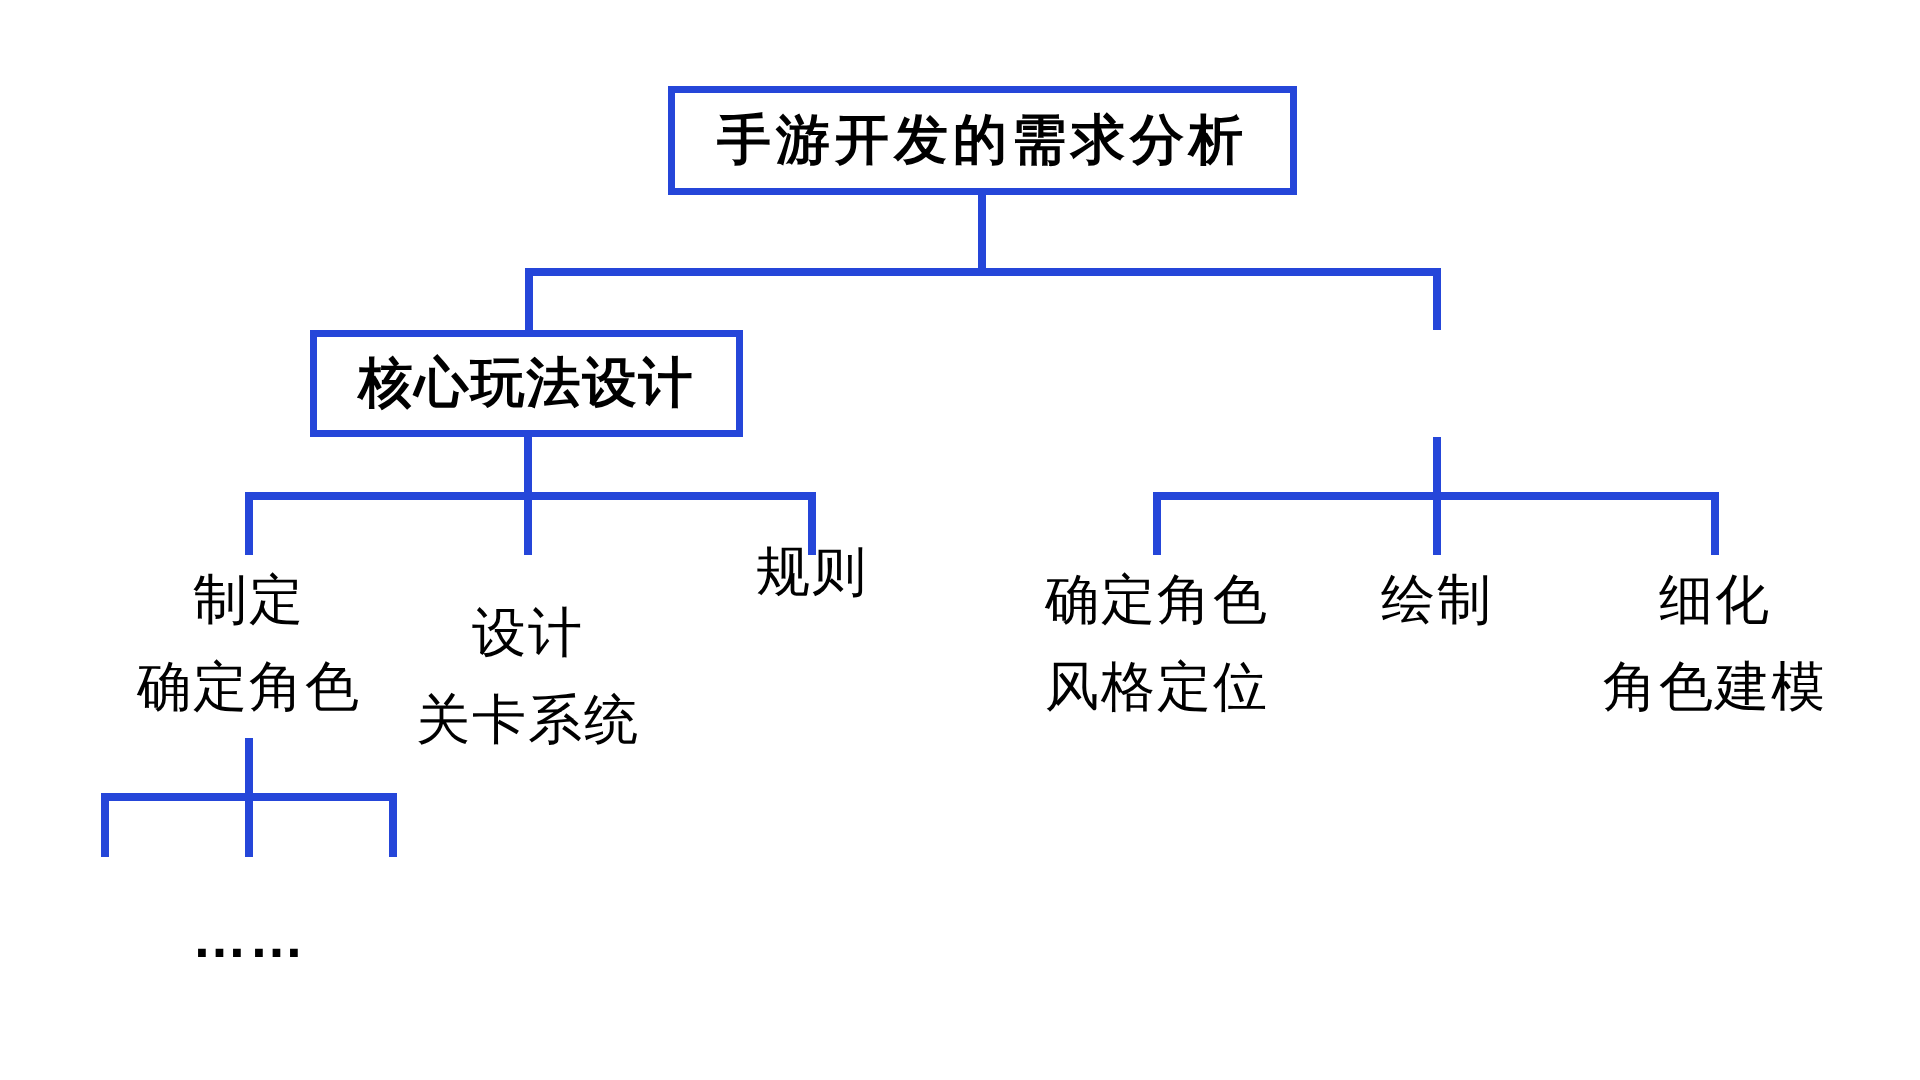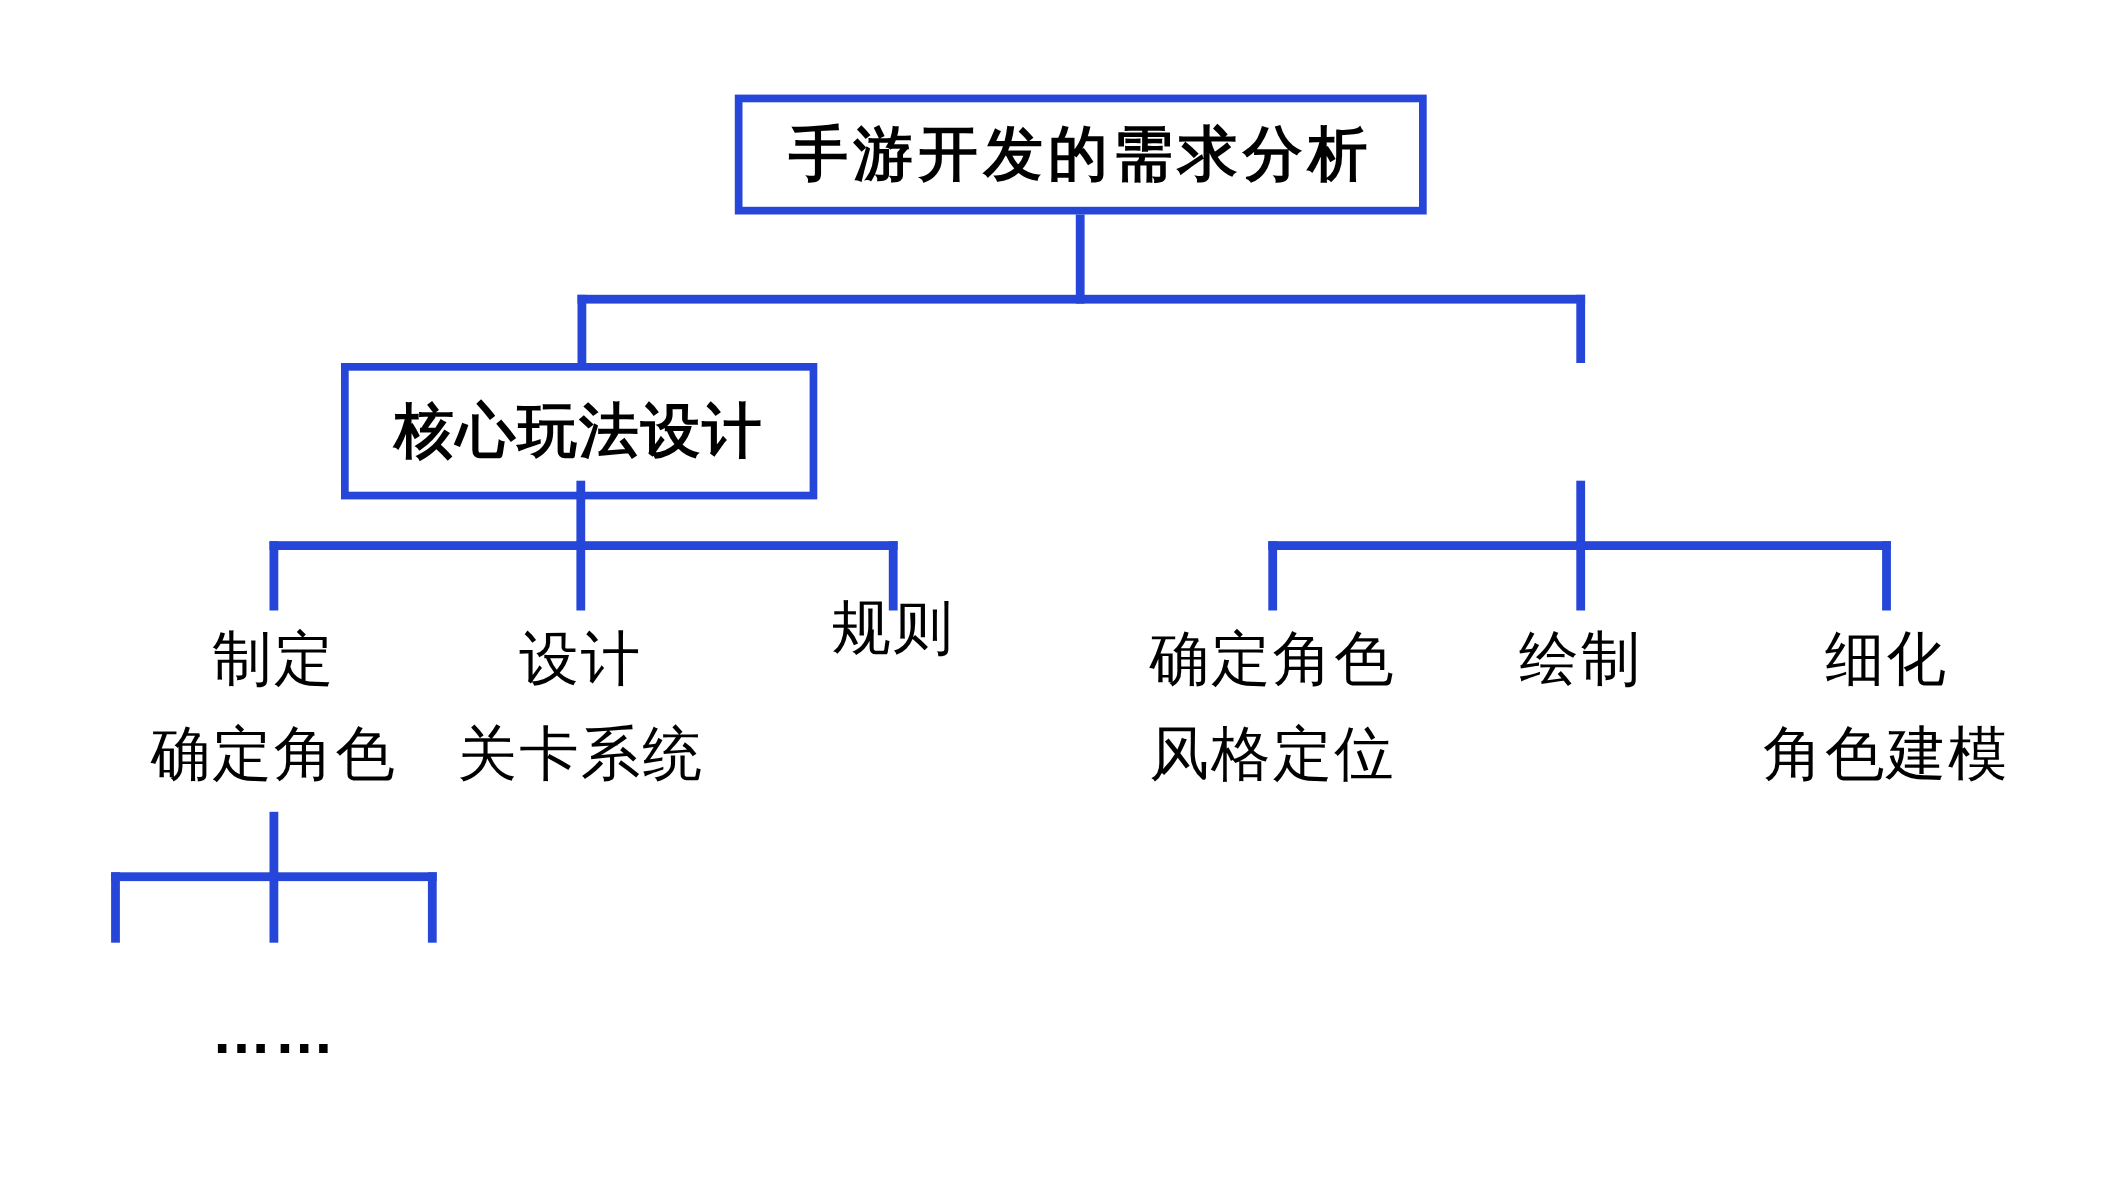--- a/index.html
+++ b/index.html
@@ -53,21 +53,21 @@
 </style>
 </head>
 <body>
 
 <div class="canvas">
 
   <div class="node root" style="left:668px;top:86px;width:629px;height:109px;">
     <span>手游开发的需求分析</span>
   </div>
 
-  <div class="node" style="left:310px;top:330px;width:433px;height:124px;">
+  <div class="node" style="left:310px;top:330px;width:433px;height:107px;">
     <span>核心玩法设计</span>
   </div>
 
 
   <div class="cline" style="left:978px;top:195px;width:8px;height:81px;"></div>
   <div class="cline" style="left:525px;top:268px;width:916px;height:8px;"></div>
   <div class="cline" style="left:525px;top:268px;width:8px;height:62px;"></div>
   <div class="cline" style="left:1433px;top:268px;width:8px;height:62px;"></div>
 
   <div class="cline" style="left:524px;top:437px;width:8px;height:63px;"></div>
@@ -79,21 +79,21 @@
   <div class="cline" style="left:1433px;top:437px;width:8px;height:63px;"></div>
   <div class="cline" style="left:1153px;top:492px;width:566px;height:8px;"></div>
   <div class="cline" style="left:1153px;top:492px;width:8px;height:63px;"></div>
   <div class="cline" style="left:1433px;top:492px;width:8px;height:63px;"></div>
   <div class="cline" style="left:1711px;top:492px;width:8px;height:63px;"></div>
 
   <div class="leaf" style="left:29px;top:556px;">
     <div>制定</div>
     <div>确定角色</div>
   </div>
-  <div class="leaf" style="left:308px;top:556px;">
+  <div class="leaf" style="left:308px;top:589px;">
     <div>设计</div>
     <div>关卡系统</div>
   </div>
   <div class="leaf" style="left:592px;top:528px;">
     <div>规则</div>
   </div>
 
   <div class="leaf" style="left:937px;top:556px;text-align:center;">
     <div>确定角色</div>
     <div>风格定位</div>

